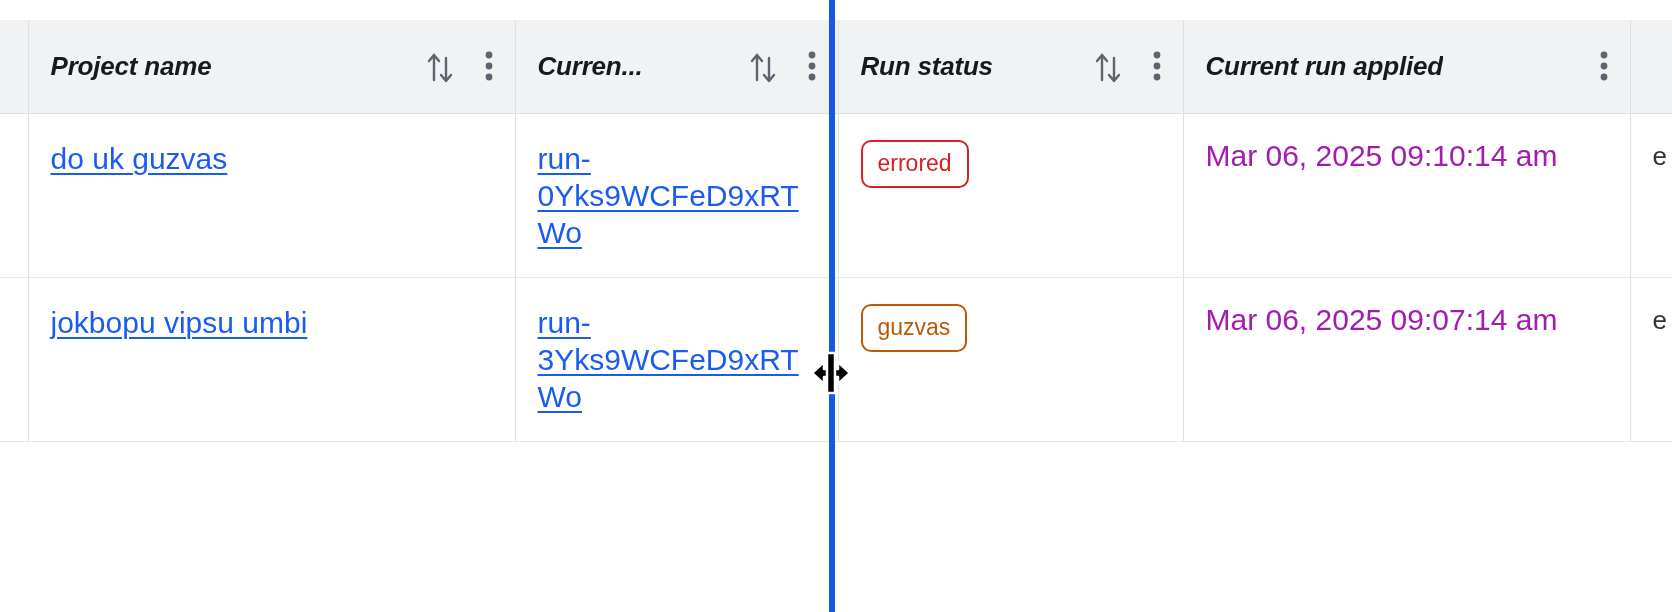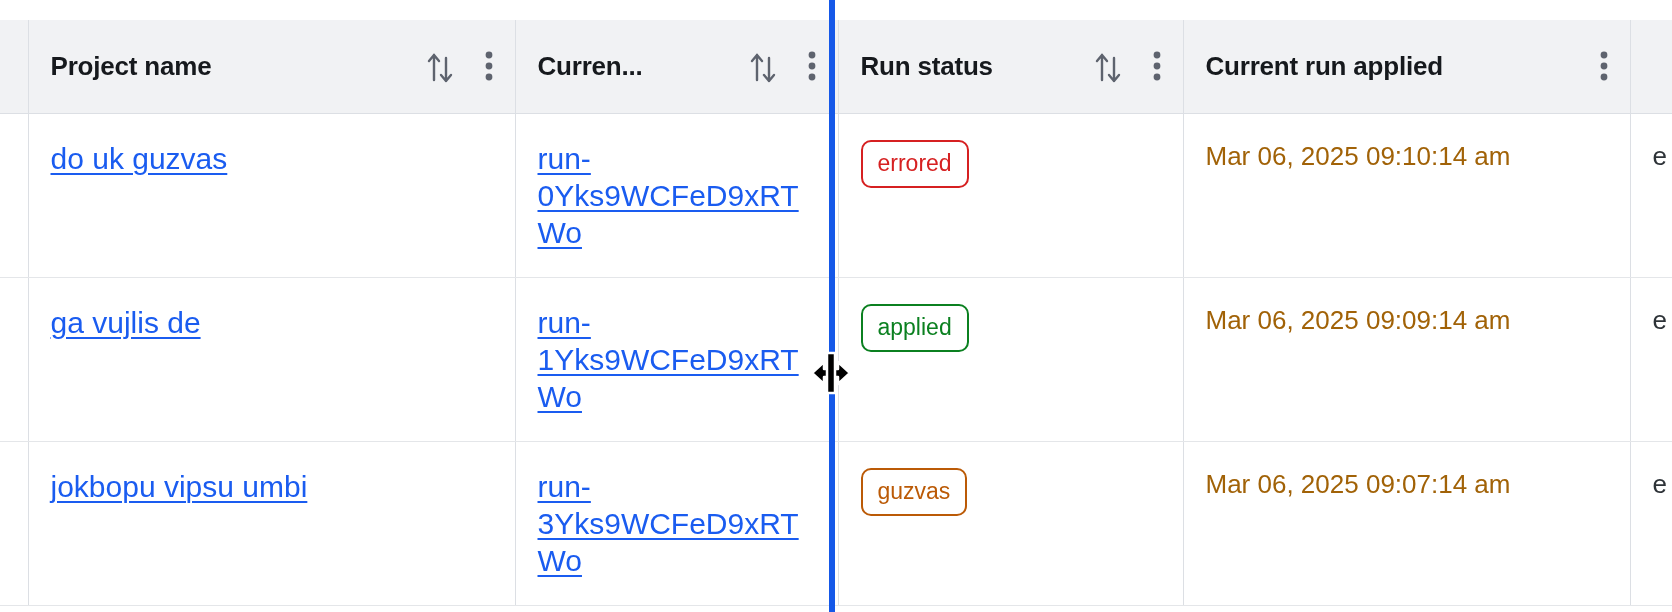--- a/index.html
+++ b/index.html
@@ -47,20 +47,21 @@
     border-right: 1px solid #dcdfe4;
     border-bottom: 1px solid #dcdfe4;
     padding: 0 22px;
     vertical-align: middle;
     text-align: left;
     font-size: 26px;
     font-weight: bold;
     color: #16191d;
     white-space: nowrap;
     overflow: hidden;
+    font-style: italic;
   }
   thead th.gutter {
     padding: 0;
     border-right: 1px solid #dcdfe4;
   }
   .th-inner {
     display: flex;
     align-items: center;
     width: 100%;
     height: 100%;
@@ -108,22 +109,22 @@
     text-decoration: underline;
     text-underline-offset: 4px;
     text-decoration-thickness: 2px;
     font-size: 30px;
     line-height: 37px;
     word-break: break-word;
     display: inline;
     cursor: pointer;
   }
   .date-text {
-    font-size: 26px;
-    color: #a16207;
+    font-size: 30px;
+    color: #a21caf;
     line-height: 32px;
     white-space: nowrap;
   }
   .trunc-text {
     font-size: 26px;
     color: #2e3338;
     line-height: 32px;
     white-space: nowrap;
     overflow: hidden;
   }
@@ -292,38 +293,20 @@
           <span class="badge errored">errored</span>
         </td>
         <td>
           <span class="date-text">Mar 06, 2025 09:10:14 am</span>
         </td>
         <td>
           <span class="trunc-text">e</span>
         </td>
       </tr>
 
-      <tr>
-        <td class="gutter"></td>
-        <td>
-          <a class="cell-link">ga vujlis de</a>
-        </td>
-        <td>
-          <a class="cell-link">run-1Yks9WCFeD9xRTWo</a>
-        </td>
-        <td>
-          <span class="badge applied">applied</span>
-        </td>
-        <td>
-          <span class="date-text">Mar 06, 2025 09:09:14 am</span>
-        </td>
-        <td>
-          <span class="trunc-text">e</span>
-        </td>
-      </tr>
 
 
       <tr>
         <td class="gutter"></td>
         <td>
           <a class="cell-link">jokbopu vipsu umbi</a>
         </td>
         <td>
           <a class="cell-link">run-3Yks9WCFeD9xRTWo</a>
         </td>

